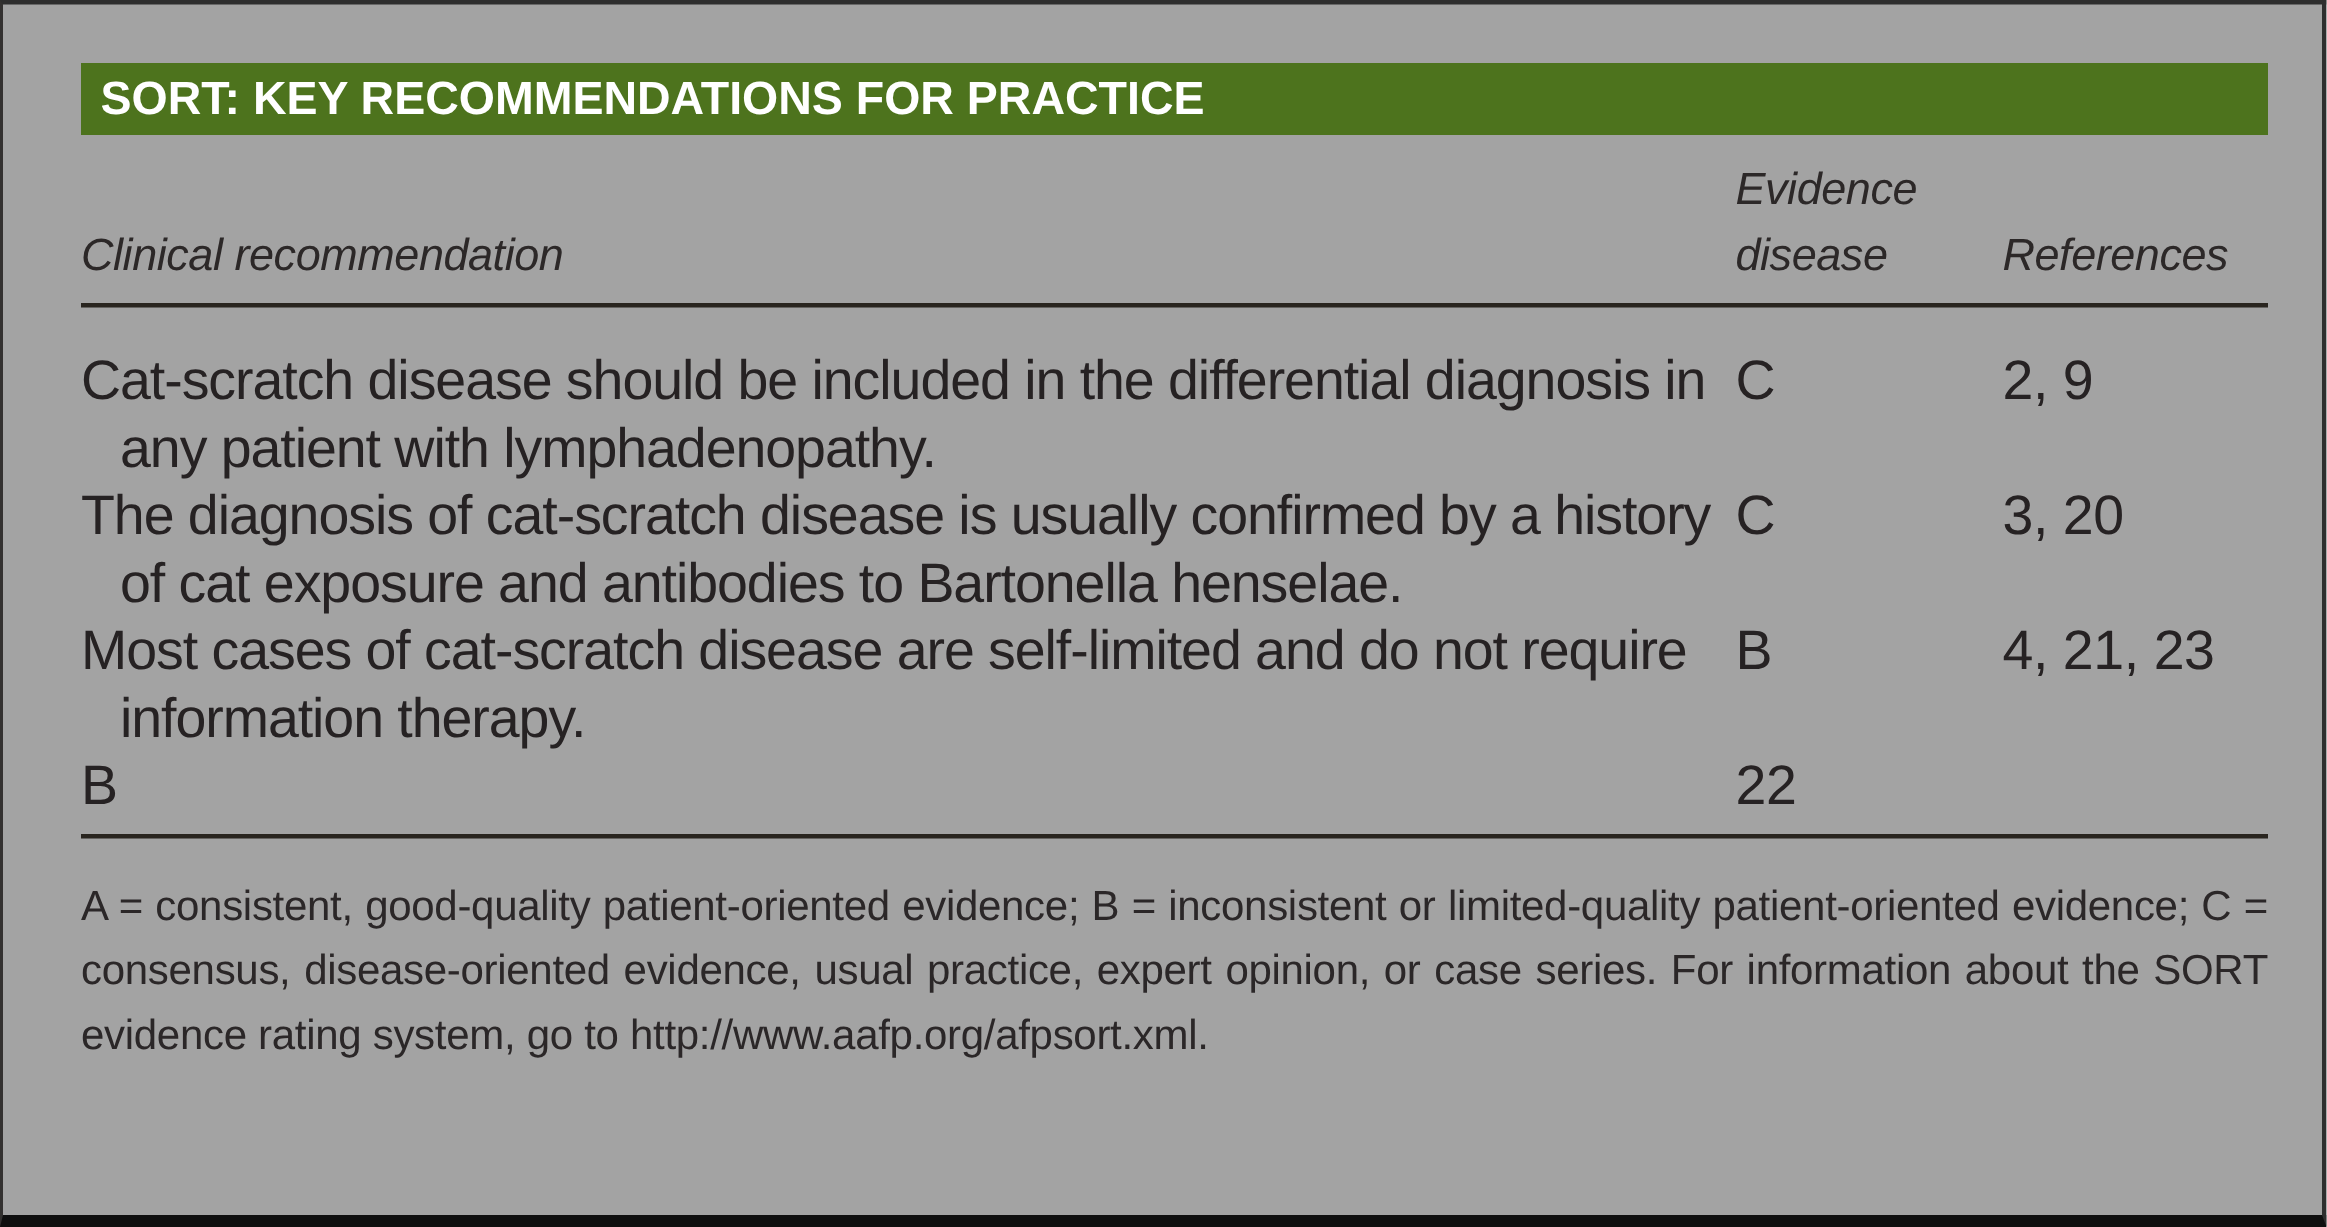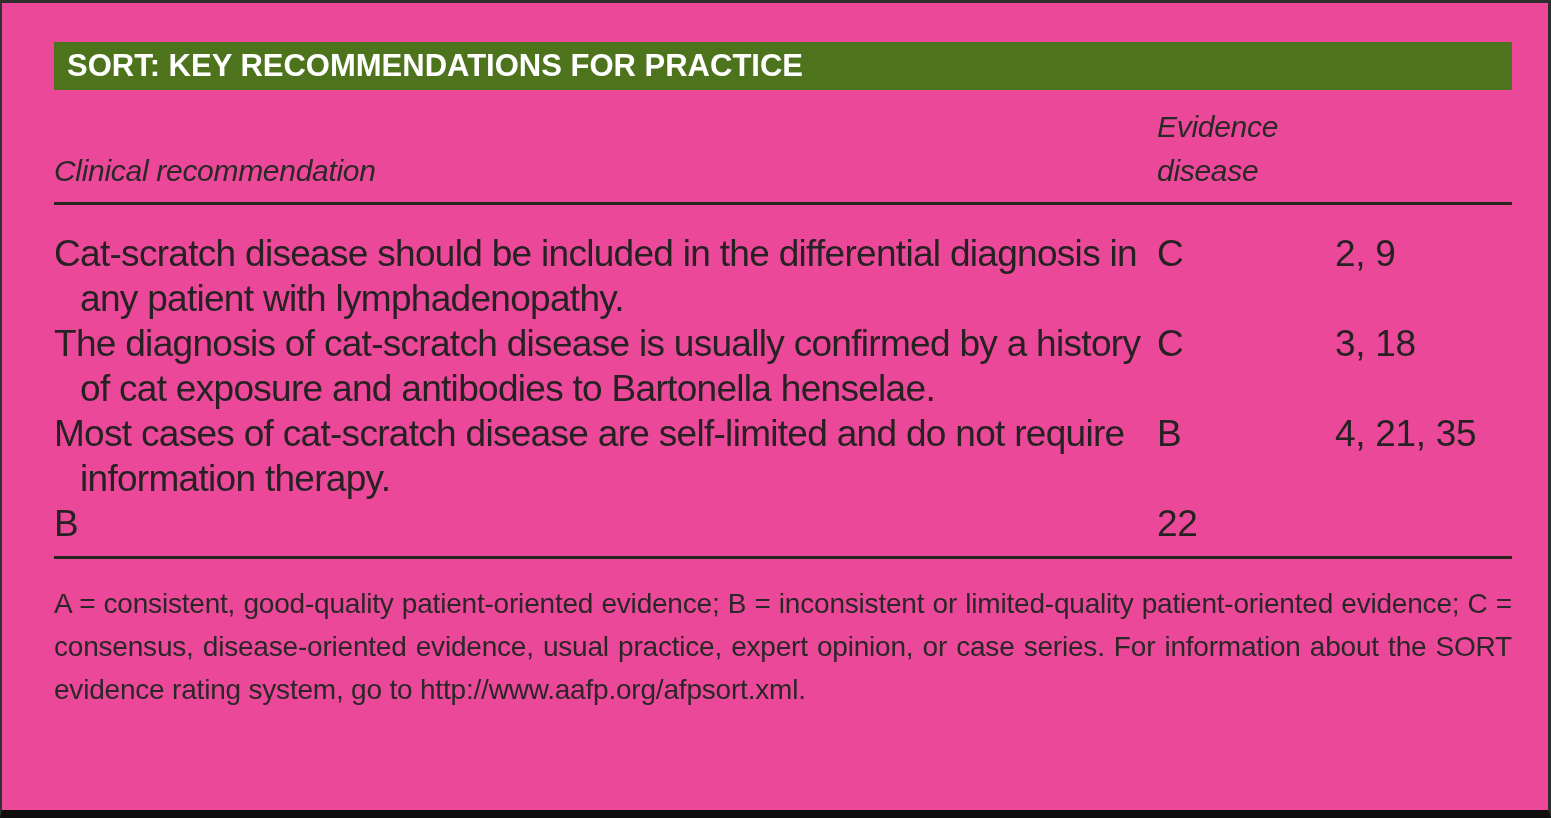--- a/index.html
+++ b/index.html
@@ -6,21 +6,21 @@
     margin: 0;
     padding: 0;
     background: #ffffff;
     font-family: "Liberation Sans", "DejaVu Sans", sans-serif;
   }
   .page {
     position: relative;
     width: 1551px;
     height: 818px;
     box-sizing: border-box;
-    background: #ec4899;
+    background: #a3a3a3;
     border-top: 3px solid #2e2e2e;
     border-left: 2px solid #333130;
     border-right: 3px solid #2e2e2e;
     border-bottom: 8px solid #0f0f0f;
     overflow: hidden;
   }
   .content {
     position: absolute;
     left: 52px;
     top: 0;
@@ -102,46 +102,47 @@
 <div class="page">
   <div class="content">
 
     <div class="title-bar">
       <span class="title-text">SORT: KEY RECOMMENDATIONS FOR PRACTICE</span>
     </div>
 
     <div class="cols-header">
       <div class="col-clinical">Clinical recommendation</div>
       <div class="col-evidence">Evidence disease</div>
+      <div class="col-references">References</div>
     </div>
 
     <div class="rows">
 
       <div class="row">
         <div class="rec">
           <span>Cat-scratch disease should be included in the differential diagnosis in any patient with lymphadenopathy.</span>
         </div>
         <div class="rating">C</div>
         <div class="refs">2, 9</div>
       </div>
 
       <div class="row">
         <div class="rec">
           <span>The diagnosis of cat-scratch disease is usually confirmed by a history of cat exposure and antibodies to </span><span class="it">Bartonella henselae</span><span>.</span>
         </div>
         <div class="rating">C</div>
-        <div class="refs">3, 18</div>
+        <div class="refs">3, 20</div>
       </div>
 
       <div class="row">
         <div class="rec">
           <span>Most cases of cat-scratch disease are self-limited and do not require information therapy.</span>
         </div>
         <div class="rating">B</div>
-        <div class="refs">4, 21, 35</div>
+        <div class="refs">4, 21, 23</div>
       </div>
 
       <div class="row">
         <div class="rating">B</div>
         <div class="refs">22</div>
       </div>
 
     </div>
 
     <div class="footer-rule"></div>

